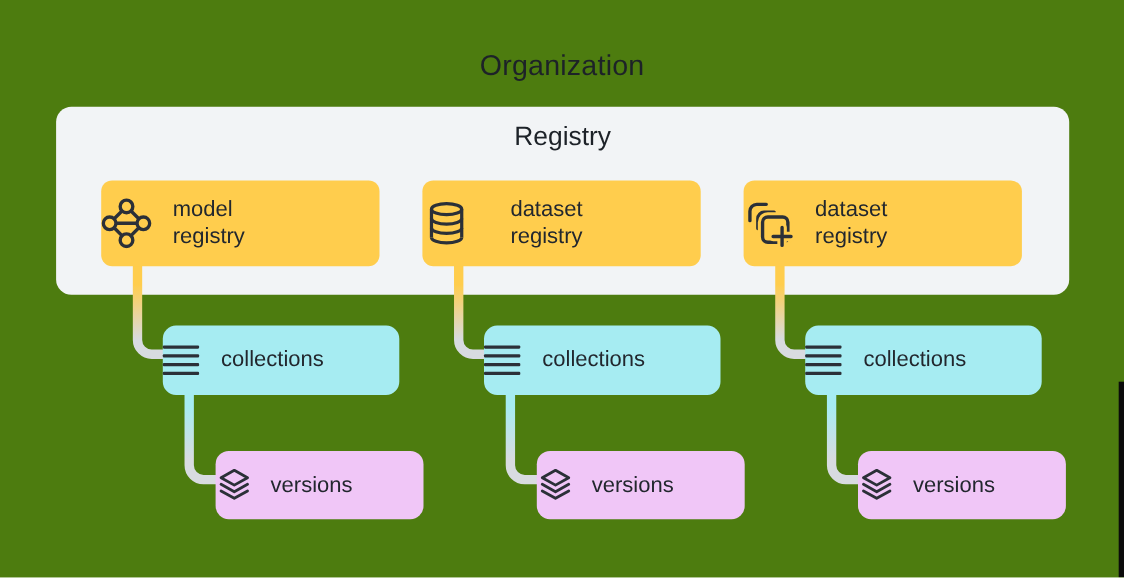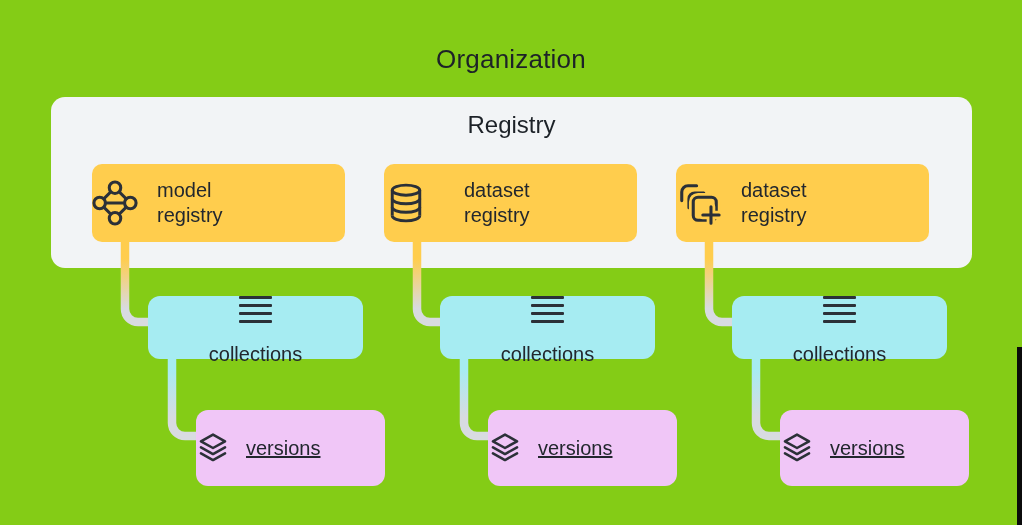--- a/index.html
+++ b/index.html
@@ -1,35 +1,35 @@
 <!DOCTYPE html>
 <html style="--registry_box: #FFCD4D; --collections_box: #A6ECF2; --versions_box: #F0C6F7; --group_bg: #F2F4F6; --connector_gray: #D8DBE0; --ink: #22272e; --icon_ink: #2b3038;"><head>
 <meta charset="utf-8">
 <style>
   html,body{margin:0;padding:0;background:#ffffff;}
   body{font-family:"Liberation Sans","DejaVu Sans",sans-serif;color:#22272e;}
-  .stage{position:relative;width:1022px;height:525px;overflow:hidden;background:#84cc16;}
+  .stage{position:relative;width:1022px;height:525px;overflow:hidden;background:#4d7c0f;}
 
   .page-title{position:absolute;left:0;top:44px;width:100%;text-align:center;
     font-size:26px;font-weight:400;color:#1d2228;letter-spacing:.2px;}
 
   .registry-group{position:absolute;left:51px;top:97px;width:921px;height:171px;
     background:var(--group_bg,#F2F4F6);border-radius:14px;z-index:0;}
   .registry-group-label{position:absolute;left:0;top:14px;width:100%;text-align:center;
     font-size:24px;font-weight:400;color:#1d2228;}
 
   svg.connectors{position:absolute;left:0;top:0;z-index:1;pointer-events:none;}
 
   .node{position:absolute;display:flex;align-items:center;justify-content:flex-start;z-index:2;}
   .registry-node{top:164px;width:253px;height:78px;background:var(--registry_box,#FFCD4D);
     border-radius:10px;gap:19px;}
   .collections-node{top:296px;width:215px;height:63px;background:var(--collections_box,#A6ECF2);
-    border-radius:12px;gap:20px;flex-direction:column;}
-  .versions-node{top:410px;width:189px;height:76px;background:var(--versions_box,#F0C6F7);
-    border-radius:12px;gap:16px;text-decoration:underline;}
+    border-radius:12px;gap:20px;}
+  .versions-node{top:410px;width:189px;height:62px;background:var(--versions_box,#F0C6F7);
+    border-radius:12px;gap:16px;}
 
   .col-0 .registry-node{left:92px;}  .col-0 .collections-node{left:148px;} .col-0 .versions-node{left:196px;}
   .col-1 .registry-node{left:384px;gap:36px;} .col-1 .collections-node{left:440px;} .col-1 .versions-node{left:488px;}
   .col-2 .registry-node{left:676px;} .col-2 .collections-node{left:732px;} .col-2 .versions-node{left:780px;}
 
   .registry-node .label{font-size:20px;line-height:25px;color:#22272e;text-align:left;}
   .node .label-single{font-size:20px;color:#22272e;}
 
   .icon-svg{display:block;}
 

